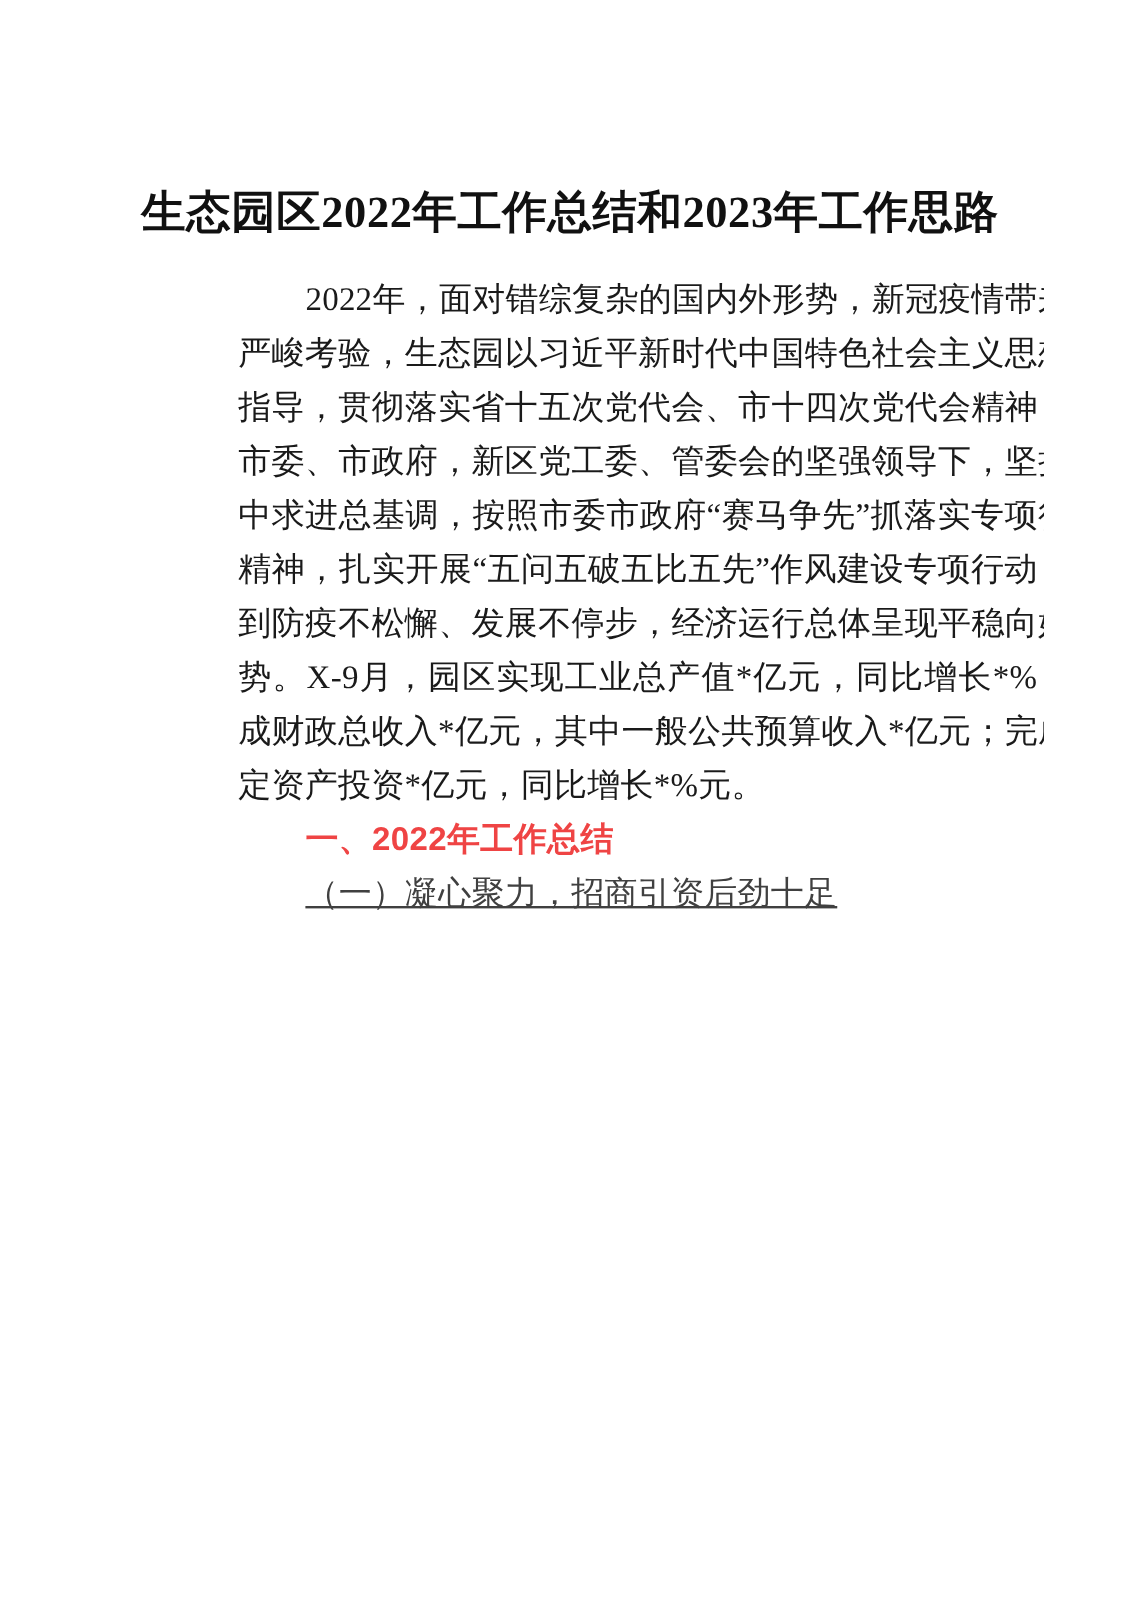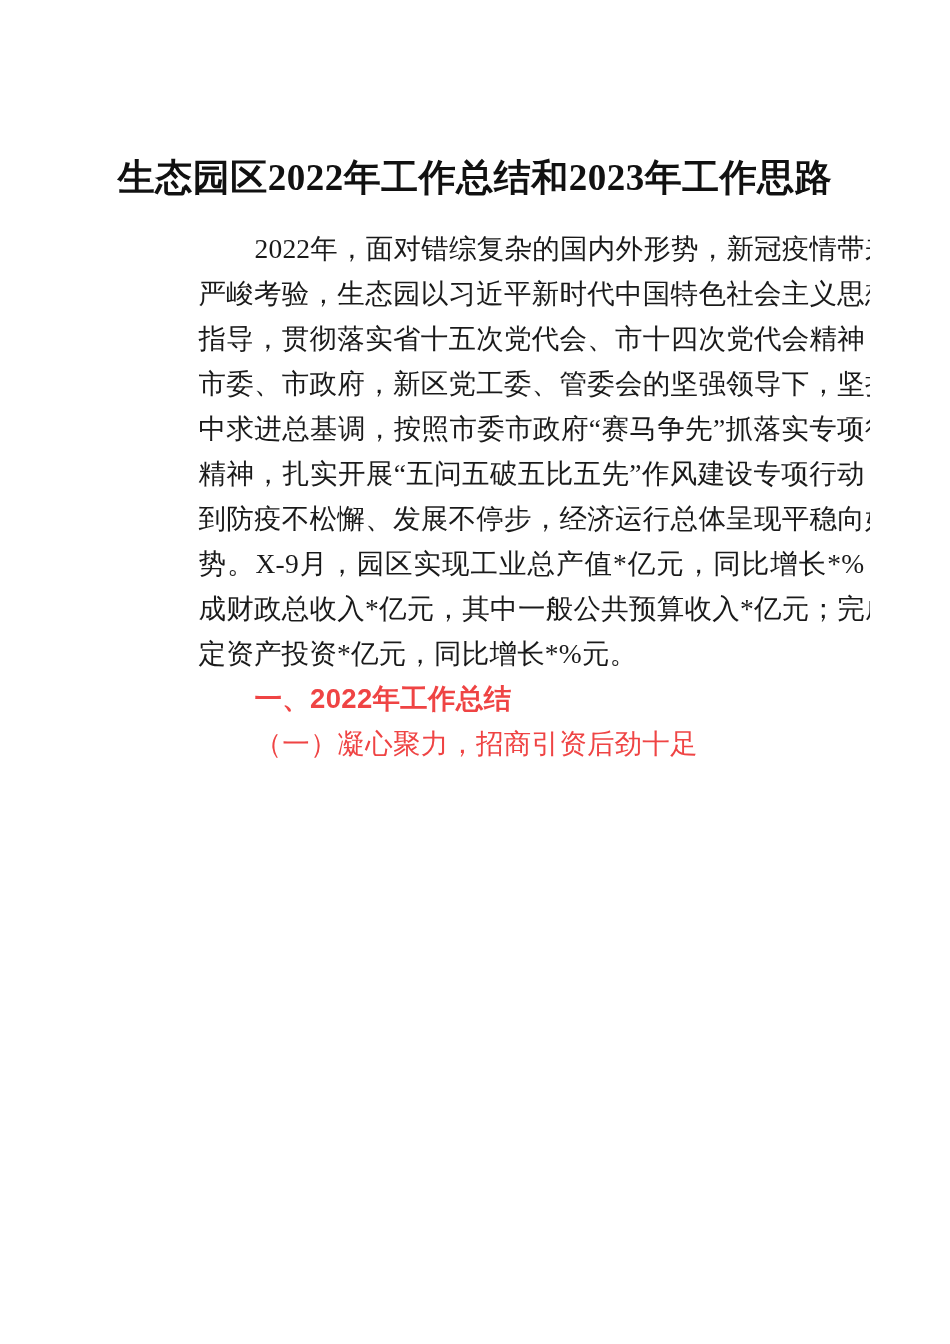--- a/index.html
+++ b/index.html
@@ -58,24 +58,25 @@
     color: #ef4444;
     margin: 0;
     text-indent: 56px;
     letter-spacing: 0.3px;
   }
   
   .head2 {
     font-family: "Liberation Serif", "DejaVu Serif", serif;
     font-size: 27.5px;
     line-height: 45px;
-    color: #ef4444;
+    color: #404040;
     margin: 0;
     text-indent: 56px;
     letter-spacing: 0.2px;
+    text-decoration: underline;
   }
   
   .para.clipped {
     text-align-last: justify;
   }
 </style>
 </head>
 <body style="background: rgb(255, 255, 255);">
 
 <div class="page">

